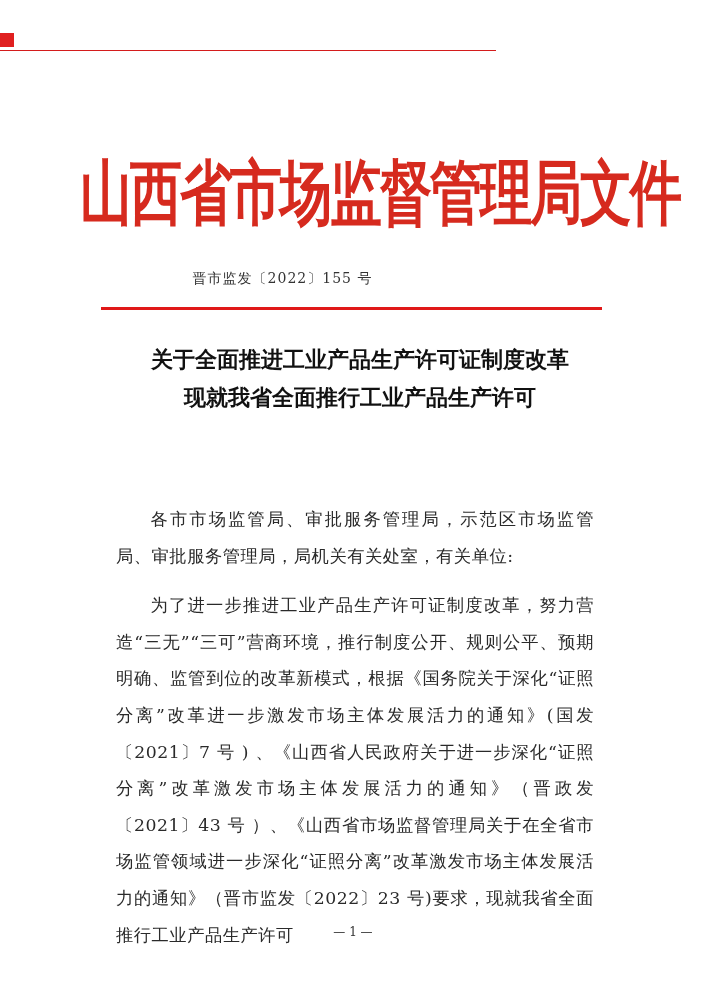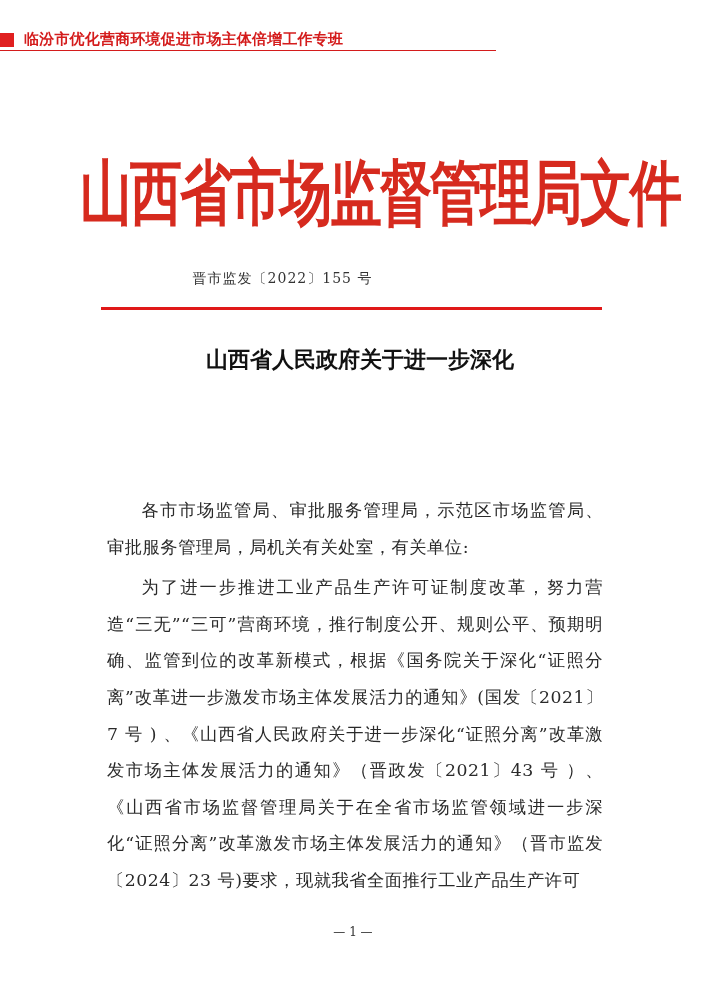--- a/index.html
+++ b/index.html
@@ -20,40 +20,40 @@
   .red-rule { position: absolute; left: 101px; top: 307px; width: 501px; height: 3px; background: #e01818; }
 
   .notice-title { position: absolute; left: 100px; width: 520px; top: 340px; text-align: center;
                   font-family: "DejaVu Serif", "Liberation Serif", serif; font-weight: bold; font-size: 22px;
                   line-height: 38px; color: #111; }
   .notice-title div { white-space: nowrap; }
 
   .body-text { position: absolute; left: 103px; width: 504px; top: 488px;
                font-family: "DejaVu Serif", "Liberation Serif", serif; font-size: 17.3px;
                line-height: 36.6px; color: #2a2a2a; text-align: justify; letter-spacing: 0.5px; }
-  .body-text p { margin: 4px; text-indent: 2em; }
+  .body-text p { margin: 13px; text-indent: 2em; }
 
   .page-number { position: absolute; left: 0; width: 706px; top: 925px; text-align: center;
                  font-size: 12px; color: #333; }
 </style>
 </head>
 <body>
 
 <div class="banner">
   <div class="banner-square"></div>
-  <div class="banner-text">临汾市优化营商环境促进市场主体倍增工作专班</div>
 </div>
 <div class="banner-line"></div>
 
 <div class="doc-title">山西省市场监督管理局文件</div>
 <div class="doc-number">晋市监发〔2022〕155 号</div>
 <div class="red-rule"></div>
 
 <div class="notice-title">
-  <div>山西省人民政府关于进一步深化</div>
+  <div>关于全面推进工业产品生产许可证制度改革</div>
+  <div>现就我省全面推行工业产品生产许可</div>
 </div>
 
 <div class="body-text">
   <p>各市市场监管局、审批服务管理局，示范区市场监管局、审批服务管理局，局机关有关处室，有关单位:</p>
-  <p>为了进一步推进工业产品生产许可证制度改革，努力营造“三无”“三可”营商环境，推行制度公开、规则公平、预期明确、监管到位的改革新模式，根据《国务院关于深化“证照分离”改革进一步激发市场主体发展活力的通知》(国发〔2021〕7 号 ) 、《山西省人民政府关于进一步深化“证照分离”改革激发市场主体发展活力的通知》（晋政发〔2021〕43 号 ）、《山西省市场监督管理局关于在全省市场监管领域进一步深化“证照分离”改革激发市场主体发展活力的通知》（晋市监发〔2024〕23 号)要求，现就我省全面推行工业产品生产许可</p>
+  <p>为了进一步推进工业产品生产许可证制度改革，努力营造“三无”“三可”营商环境，推行制度公开、规则公平、预期明确、监管到位的改革新模式，根据《国务院关于深化“证照分离”改革进一步激发市场主体发展活力的通知》(国发〔2021〕7 号 ) 、《山西省人民政府关于进一步深化“证照分离”改革激发市场主体发展活力的通知》（晋政发〔2021〕43 号 ）、《山西省市场监督管理局关于在全省市场监管领域进一步深化“证照分离”改革激发市场主体发展活力的通知》（晋市监发〔2022〕23 号)要求，现就我省全面推行工业产品生产许可</p>
 </div>
 
 <div class="page-number">— 1 —</div>
 
 </body></html>

